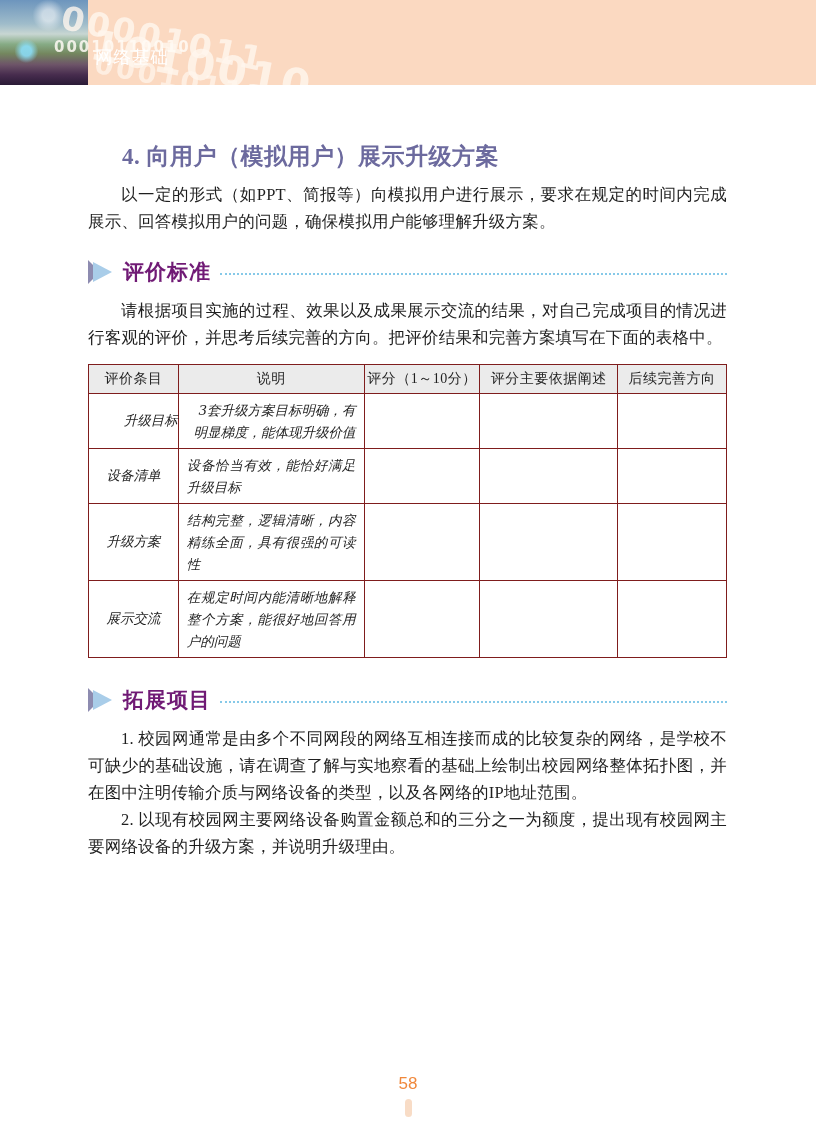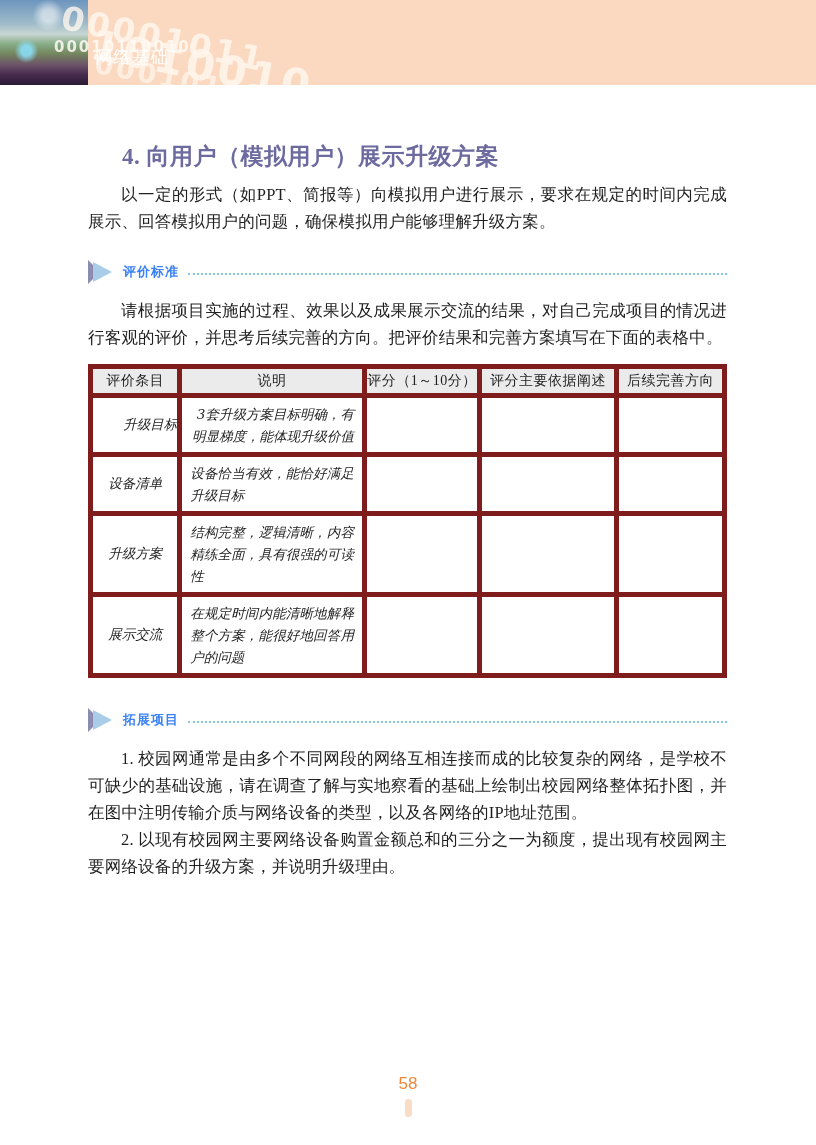--- a/index.html
+++ b/index.html
@@ -48,30 +48,30 @@
 
   .para {
     font-size: 16.5px; line-height: 27px; text-align: justify;
     text-indent: 2em; margin-top: 9px; letter-spacing: 0.2px;
   }
 
   .section-head { display: flex; align-items: center; margin-top: 21px; height: 32px; }
   .marker { flex: none; display: block; }
   .section-head .head-label {
     margin-left: 10px; font-family: "Liberation Sans", "DejaVu Sans", sans-serif;
-    font-weight: bold; font-size: 13px; color: #3b82f6; letter-spacing: 1px;
+    font-weight: bold; font-size: 21px; color: #701a75; letter-spacing: 1px;
   }
   .dotline { flex: 1; margin-left: 9px; border-bottom: 2px dotted #86c9e8; transform: translateY(2px); }
 
   
   table.eval-table {
     width: 100%; margin-top: 13px; border-collapse: collapse;
     font-size: 13.5px;
   }
-  .eval-table th, .eval-table td { border: 5px solid #7f1d1d; }
+  .eval-table th, .eval-table td { border: 1px solid #7f1d1d; }
   .eval-table th {
     height: 29px; background: #ebebeb; font-weight: normal;
     font-size: 14px; text-align: center; letter-spacing: 0.5px;
   }
   .eval-table td.c-item {
     width: 90px; text-align: center;
     font-style: italic; font-family: "DejaVu Serif", serif;
   }
   .eval-table td.c-desc {
     width: 186px; padding: 5px 8px; line-height: 22px; text-align: justify;

